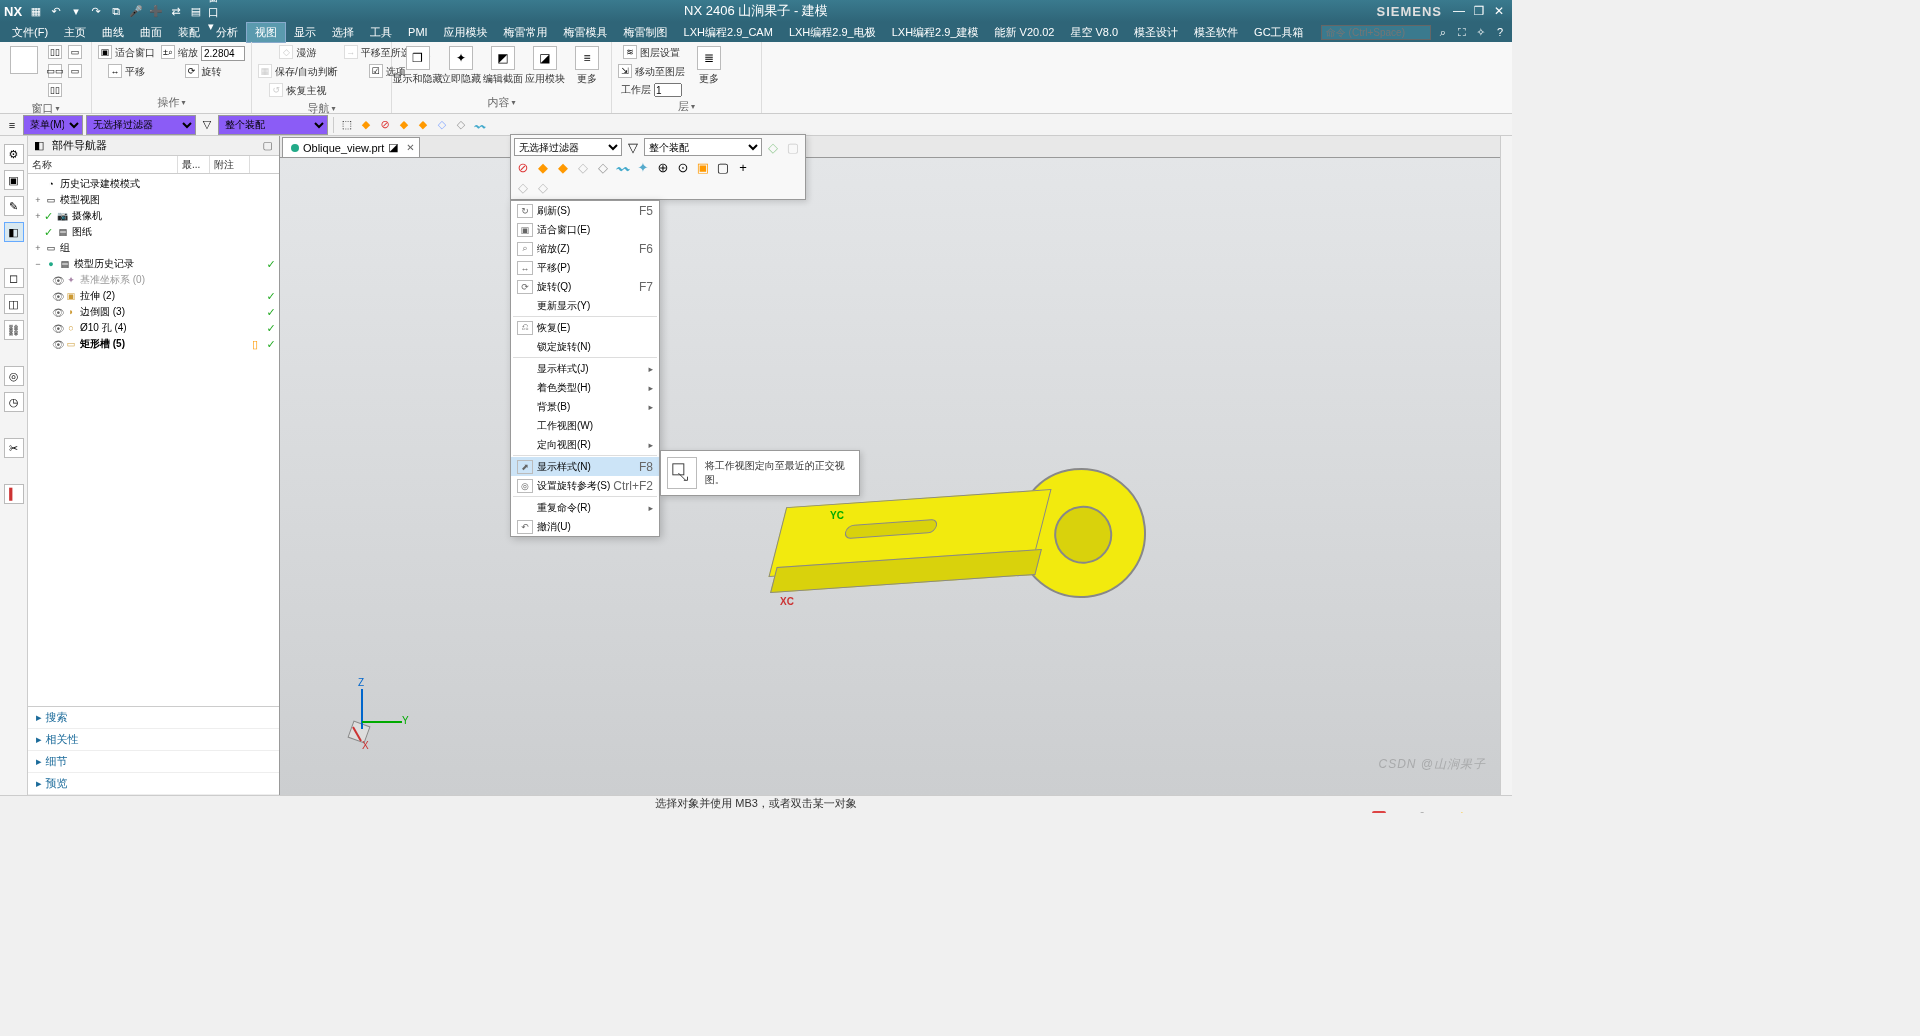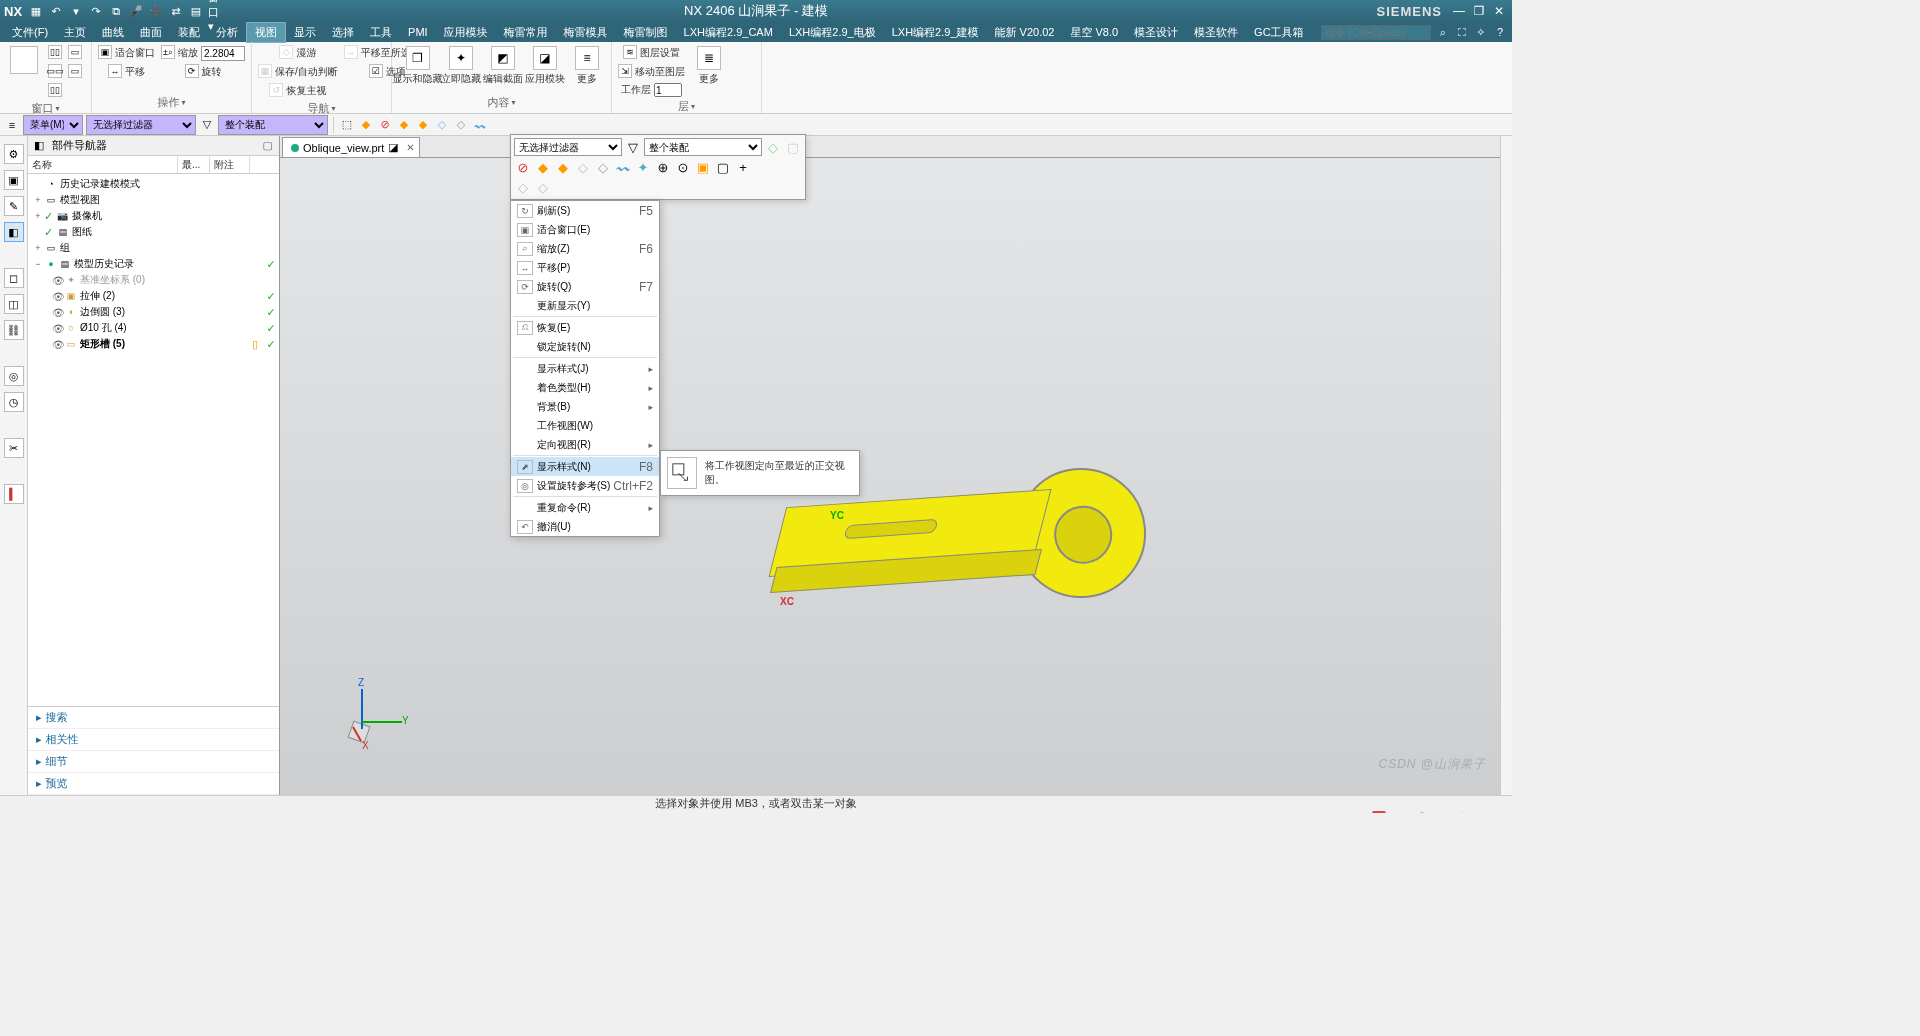--- a/index.html
+++ b/index.html
@@ -35,21 +35,21 @@
 .rbtn.small .ic { width:14px; height:14px; font-size:9px; }
 .rbtn.small { flex-direction:row; gap:3px; min-width:auto; padding:1px 2px; }
 .rbtn.small .lbl { font-size:10px; }
 .mini-stack { display:flex; flex-direction:column; gap:1px; }
 .zoom-val { width:44px; height:15px; border:1px solid #999; font-size:10px; padding:0 2px; }
 .grey { color:#aaa !important; }
 .grey .ic { border-color:#ddd; color:#ccc; }
 
 
 .selbar { height:22px; background:#f4f4f4; border-bottom:1px solid #ccc; display:flex; align-items:center; padding:0 4px; gap:3px; }
-.selbar .sel { height:20px; border:1px solid #999; background:#c4b5fd; font-size:10px; padding:0 2px; }
+.selbar .sel { height:20px; border:1px solid #999; background:#8b5cf6; font-size:10px; padding:0 2px; }
 .selbar .icon { width:16px; height:16px; display:inline-flex; align-items:center; justify-content:center; cursor:pointer; font-size:11px; }
 .selbar .icon.orange { color:#f90; }
 .selbar .icon.red { color:#d33; }
 .selbar .sep { width:1px; height:16px; background:#ccc; margin:0 2px; }
 
 
 .float-tb { position:absolute; left:510px; top:134px; background:#f8f8f8; border:1px solid #999; display:flex; flex-direction:column; padding:2px; box-shadow:2px 2px 6px rgba(0,0,0,.15); }
 .float-tb .row { display:flex; align-items:center; gap:2px; padding:1px; }
 .float-tb .sel { height:18px; border:1px solid #999; background:#fff; font-size:10px; }
 .float-tb .icon { width:18px; height:18px; display:inline-flex; align-items:center; justify-content:center; cursor:pointer; font-size:13px; }

